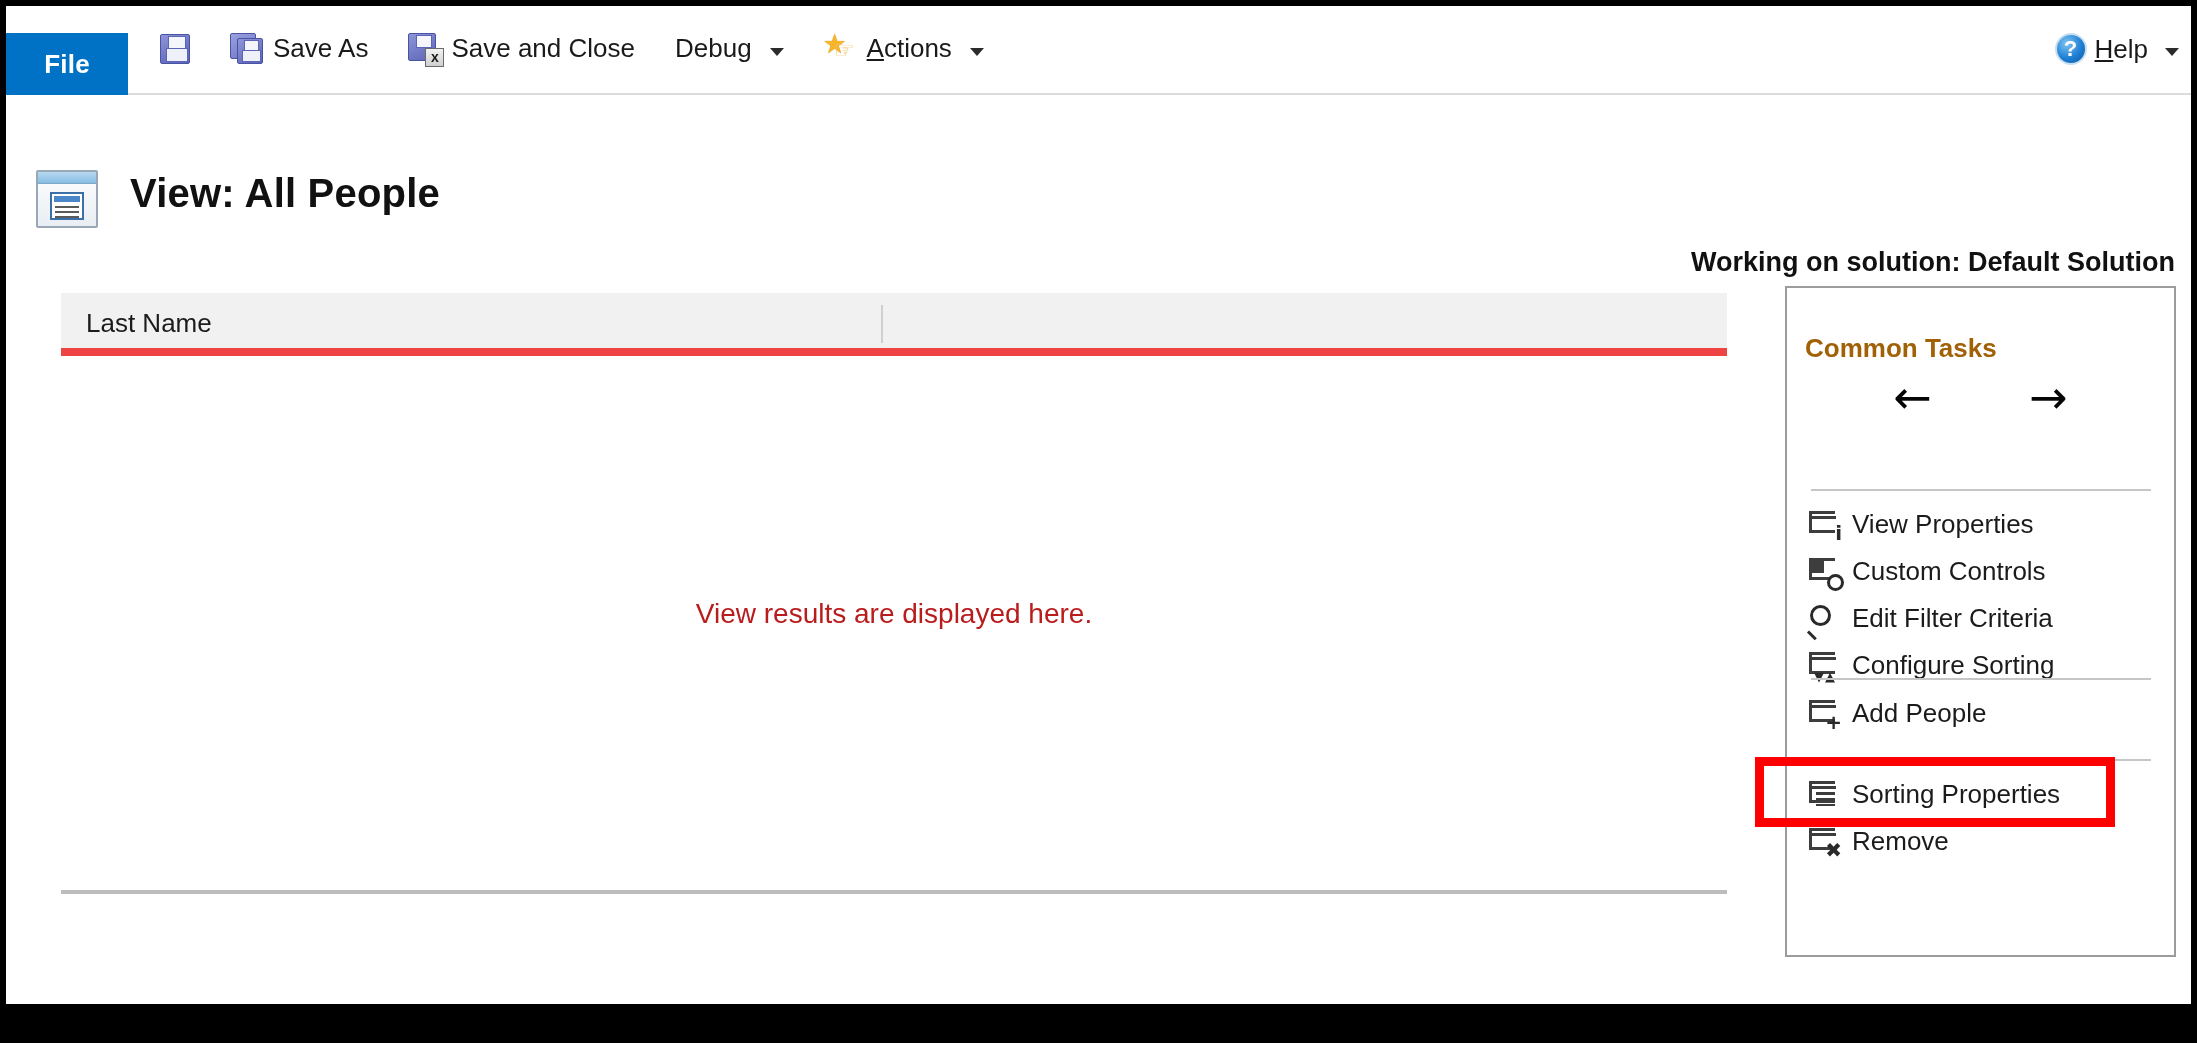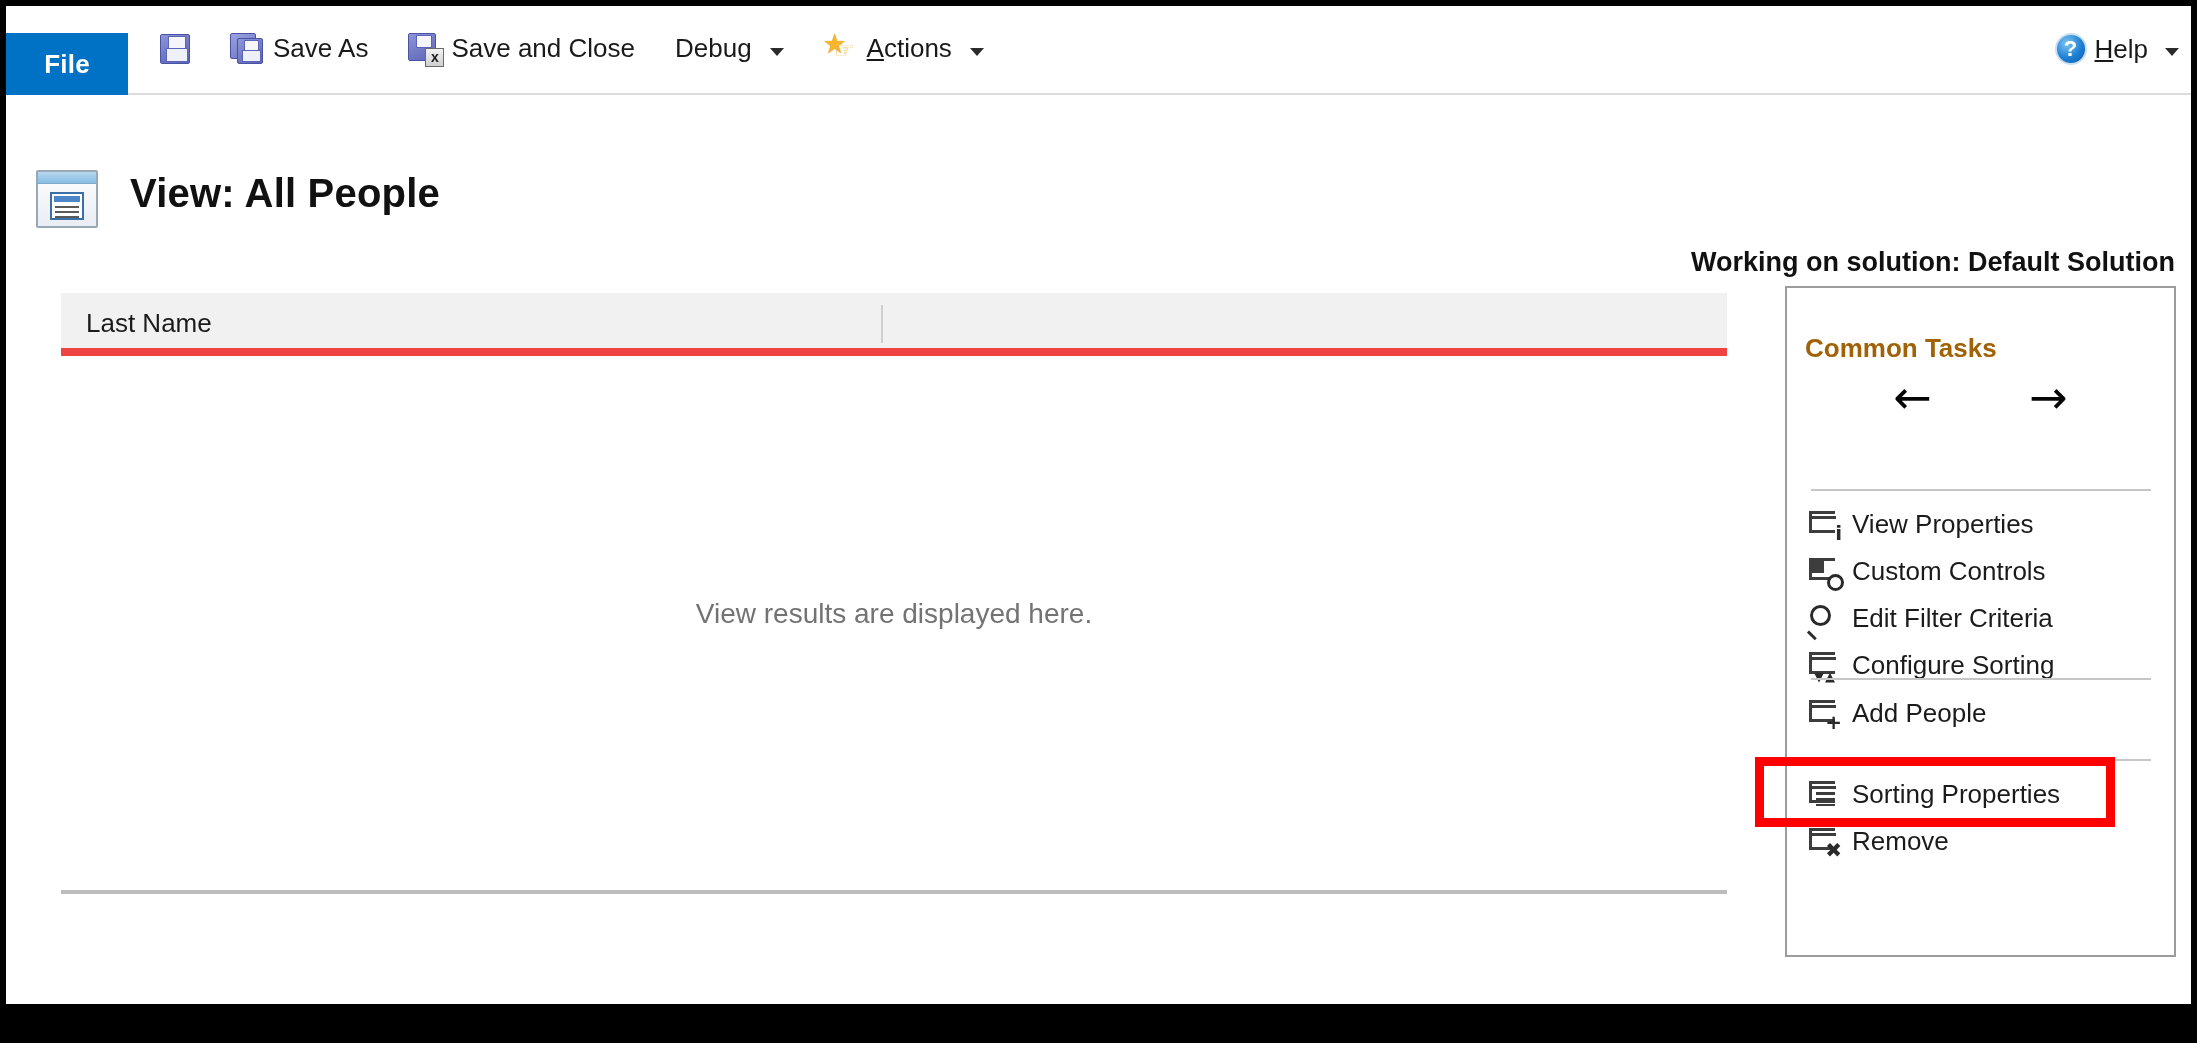--- a/index.html
+++ b/index.html
@@ -246,21 +246,21 @@
     left: 820px; top: 12px;
     width: 2px; height: 38px;
     background: #cfcfcf;
   }
   .grid-empty-text {
     position: absolute;
     left: 55px; top: 592px;
     width: 1666px;
     text-align: center;
     font-size: 28px;
-    color: #737373;
+    color: #b91c1c;
   }
   .grid-bottom-rule {
     position: absolute;
     left: 55px; top: 884px;
     width: 1666px; height: 4px;
     background: #bdbdbd;
   }
 
   
   .tasks-panel {

